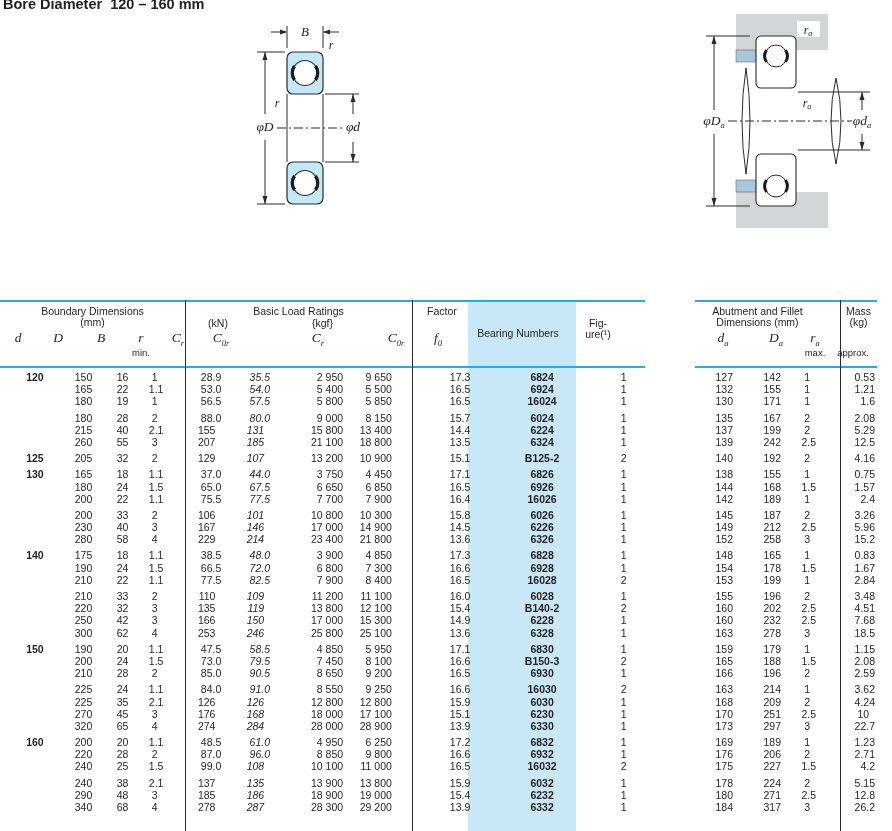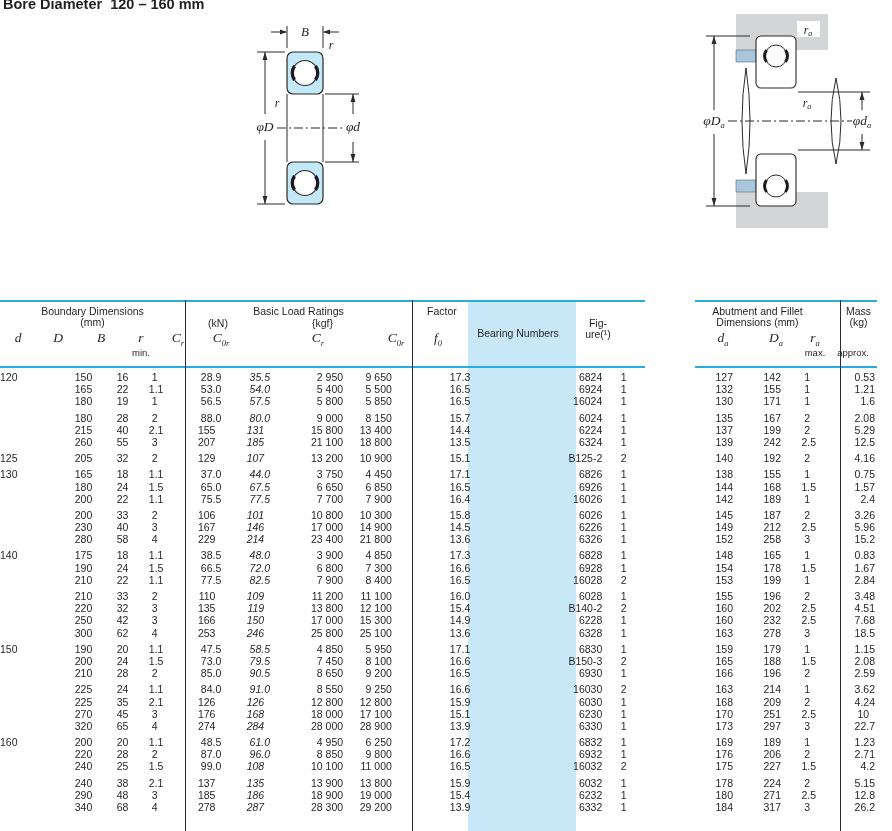--- a/index.html
+++ b/index.html
@@ -16,30 +16,30 @@
   .thead{position:relative;height:64px;border-top:2px solid #29abe2;border-bottom:2px solid #29abe2;z-index:2;}
   .hgrp{position:absolute;text-align:center;font-size:10.5px;line-height:11px;}
   .hsym{position:absolute;width:40px;text-align:center;font-family:"Liberation Serif","DejaVu Serif",serif;
         font-style:italic;font-size:13.5px;line-height:14px;}
   .hsym sub{font-size:8.5px;font-style:italic;}
   .hmin{position:absolute;width:40px;text-align:center;font-size:9.5px;}
   .tbody{position:relative;z-index:1;padding-top:3px;}
   .row{display:flex;height:12.2px;line-height:12.2px;font-size:10.5px;}
   .gap{height:4px;}
   .c{box-sizing:border-box;text-align:right;white-space:pre;}
-  .cd{width:45px;text-align:left;font-weight:normal;}
+  .cd{width:45px;text-align:right;font-weight:bold;}
   .c-D{width:55px;padding-right:5px;}
   .c-B{width:38px;padding-right:6px;}
   .c-r{width:47px;padding-right:17px;}
   .c-crkn{width:50px;padding-right:8px;}
   .c-c0rkn{width:50px;padding-right:8px;font-style:italic;}
   .c-crkgf{width:75px;padding-right:8px;}
   .c-c0rkgf{width:52px;padding-right:10px;}
   .c-f0{width:80px;padding-right:20px;padding-left:48px;}
-  .c-brg{width:124px;text-align:right;font-weight:normal;}
+  .c-brg{width:124px;text-align:center;font-weight:bold;}
   .c-fig{width:44px;text-align:center;}
   .r-da{width:47px;padding-right:9px;}
   .r-Da{width:46px;padding-right:7px;}
   .r-ra{width:52px;padding-right:24px;}
   .r-mass{width:37px;padding-right:2px;}
   .drawing{position:absolute;}
 </style>
 </head>
 <body>
 

